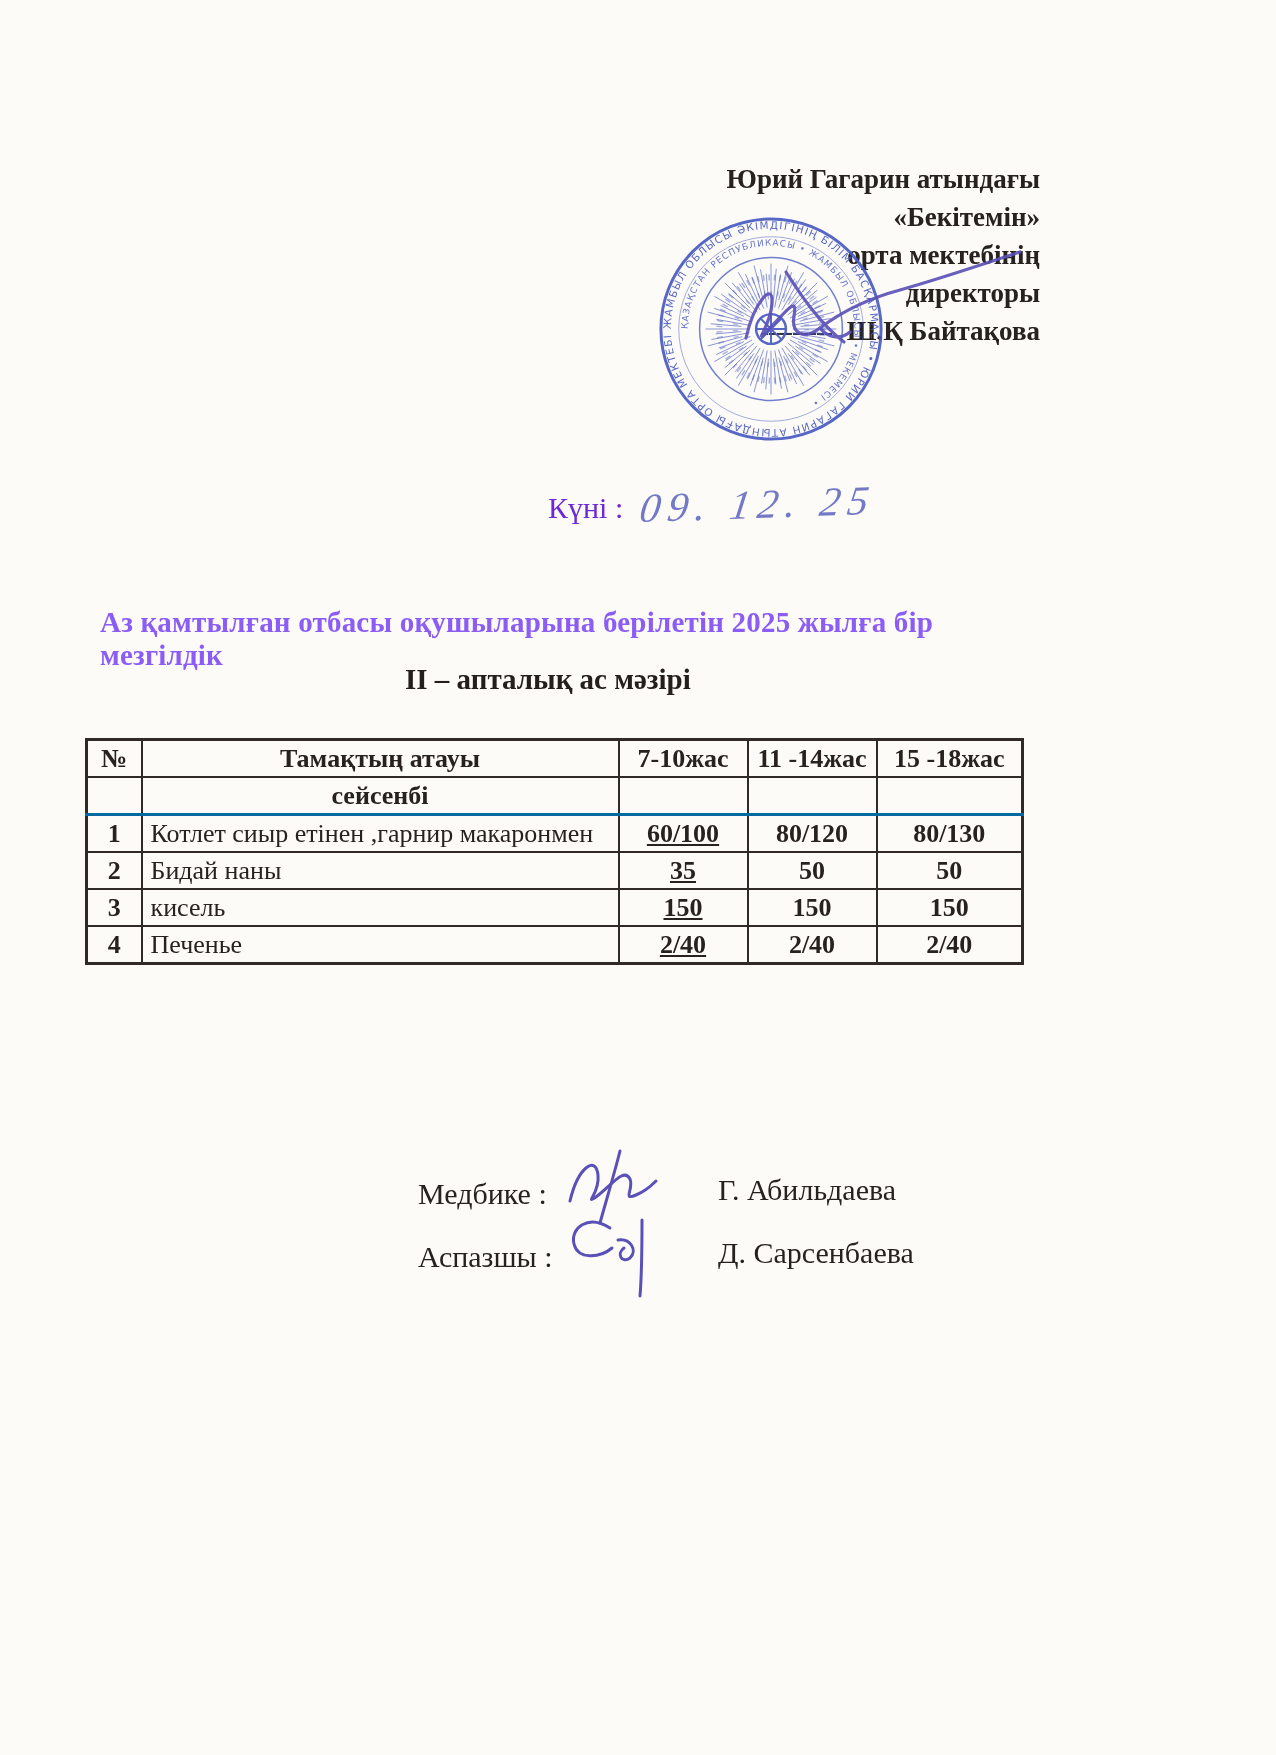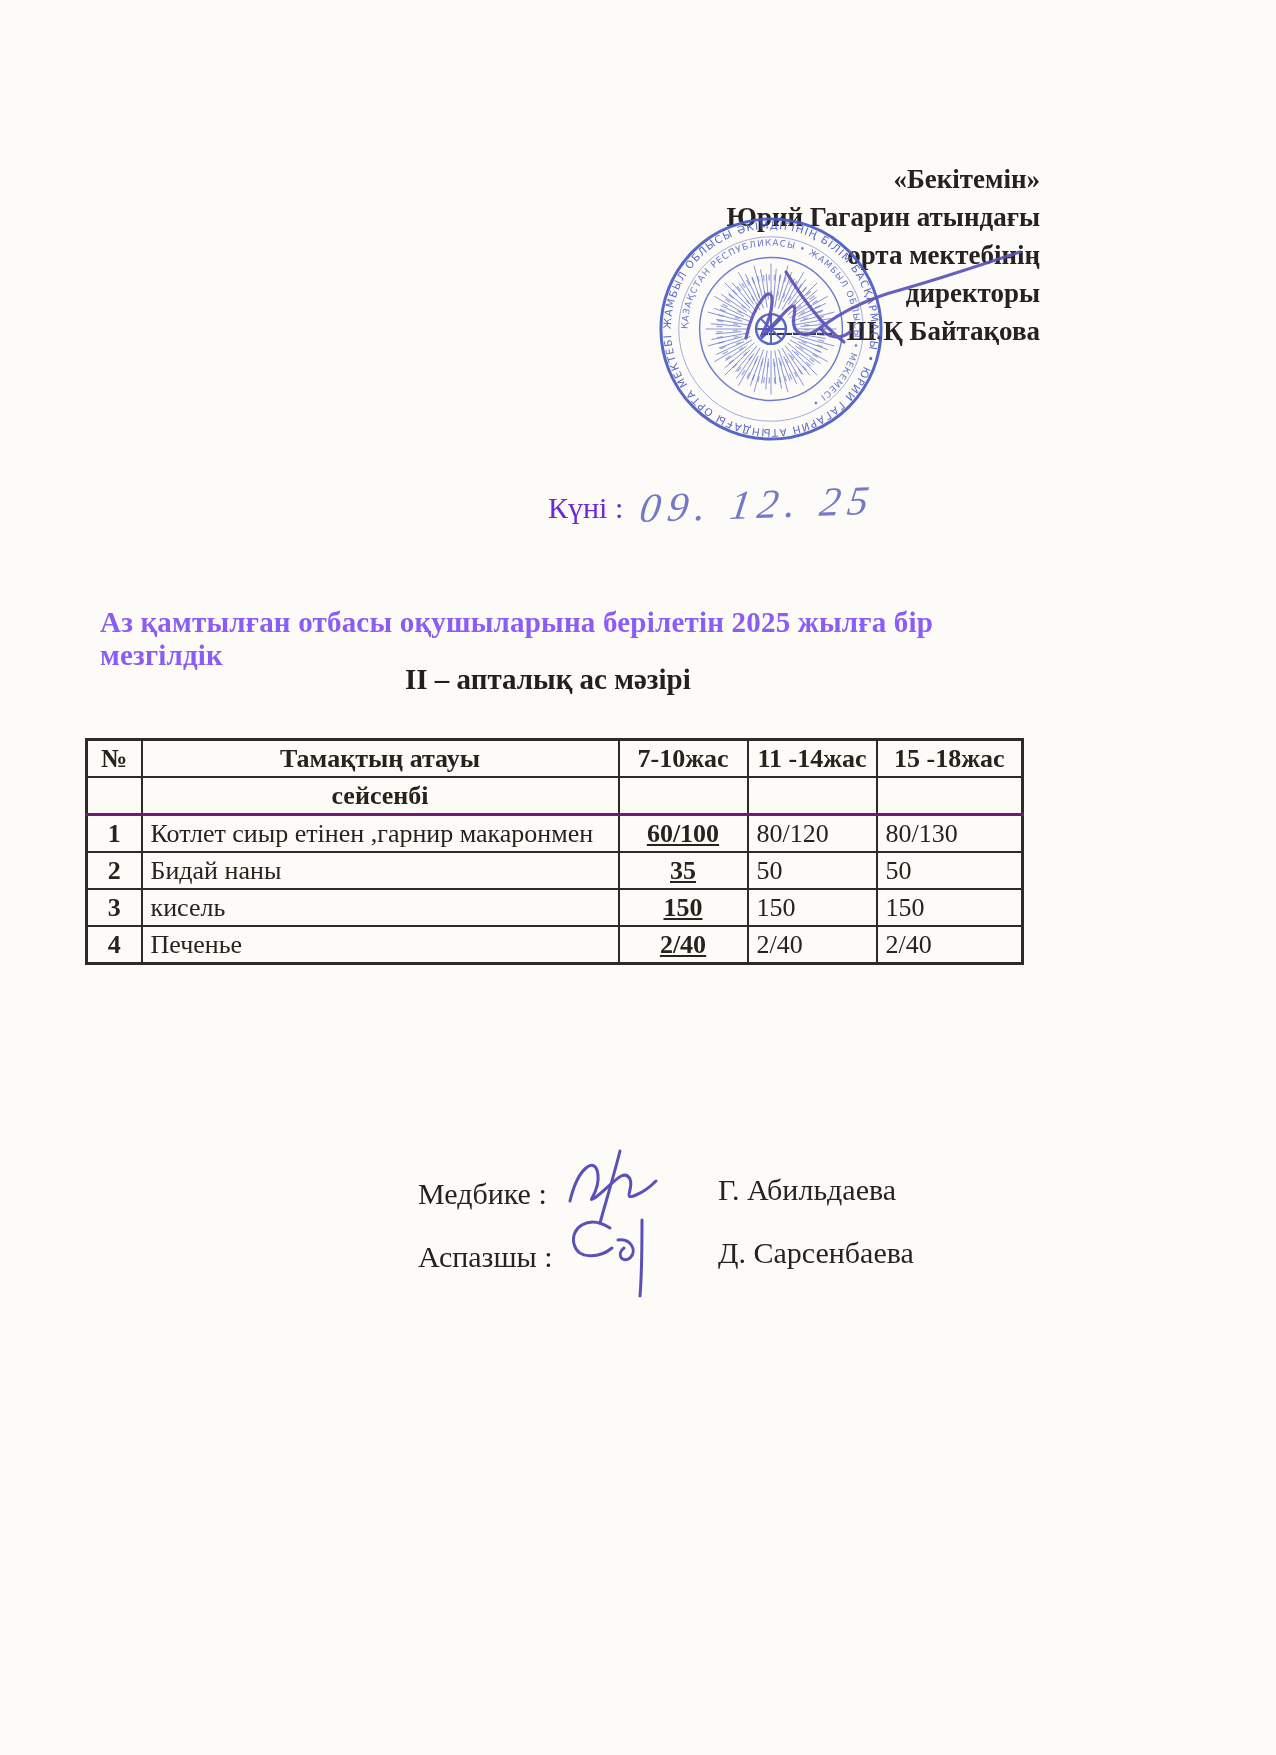--- a/index.html
+++ b/index.html
@@ -47,41 +47,41 @@
     position:absolute;left:85px;top:738px;width:936px;
     border-collapse:collapse;table-layout:fixed;
     font-size:26px;color:#28221f;
   }
   table.menu th,table.menu td{
     border:2px solid #2f2a27;
     padding:1px 8px;height:33px;overflow:hidden;white-space:nowrap;
   }
   table.menu{border:3px solid #2f2a27;}
   table.menu th{font-weight:bold;text-align:center;}
-  tr.day-row td{border-bottom:3px solid #701a75;}
+  tr.day-row td{border-bottom:3px solid #0369a1;}
   td.cell-num{font-weight:bold;text-align:center;}
   td.cell-name{font-weight:normal;padding-left:12px;}
   td.cell-day{font-weight:bold;text-align:center;}
   td.val-c{font-weight:bold;text-align:center;text-decoration:underline;}
-  td.val-l{font-weight:normal;text-align:left;padding-left:10px;border-radius:7px;}
+  td.val-l{font-weight:bold;text-align:center;padding-left:10px;border-radius:7px;}
   
   .sig-block{position:absolute;left:418px;top:1165px;width:560px;font-size:30px;}
   .sig-row{position:relative;height:63px;}
   .sig-row .label{position:absolute;left:0;top:12px;}
   .sig-row .name{position:absolute;left:300px;top:8px;}
   .sig-row svg{position:absolute;left:140px;top:-22px;}
 </style>
 </head>
 <body>
 
 <div class="page">
 
   <div class="approval">
+    <div>Юрий Гагарин атындағы</div>
     <div>«Бекітемін»</div>
-    <div>Юрий Гагарин атындағы</div>
     <div>орта мектебінің</div>
     <div>директоры</div>
     <div class="sig-line">
       <span class="dashes">---------</span>
       <span>Ш.Қ Байтақова</span>
     </div>
   </div>
 
   <svg class="stamp" viewBox="0 0 240 240" xmlns="http://www.w3.org/2000/svg" xmlns:xlink="http://www.w3.org/1999/xlink">
     <defs>

